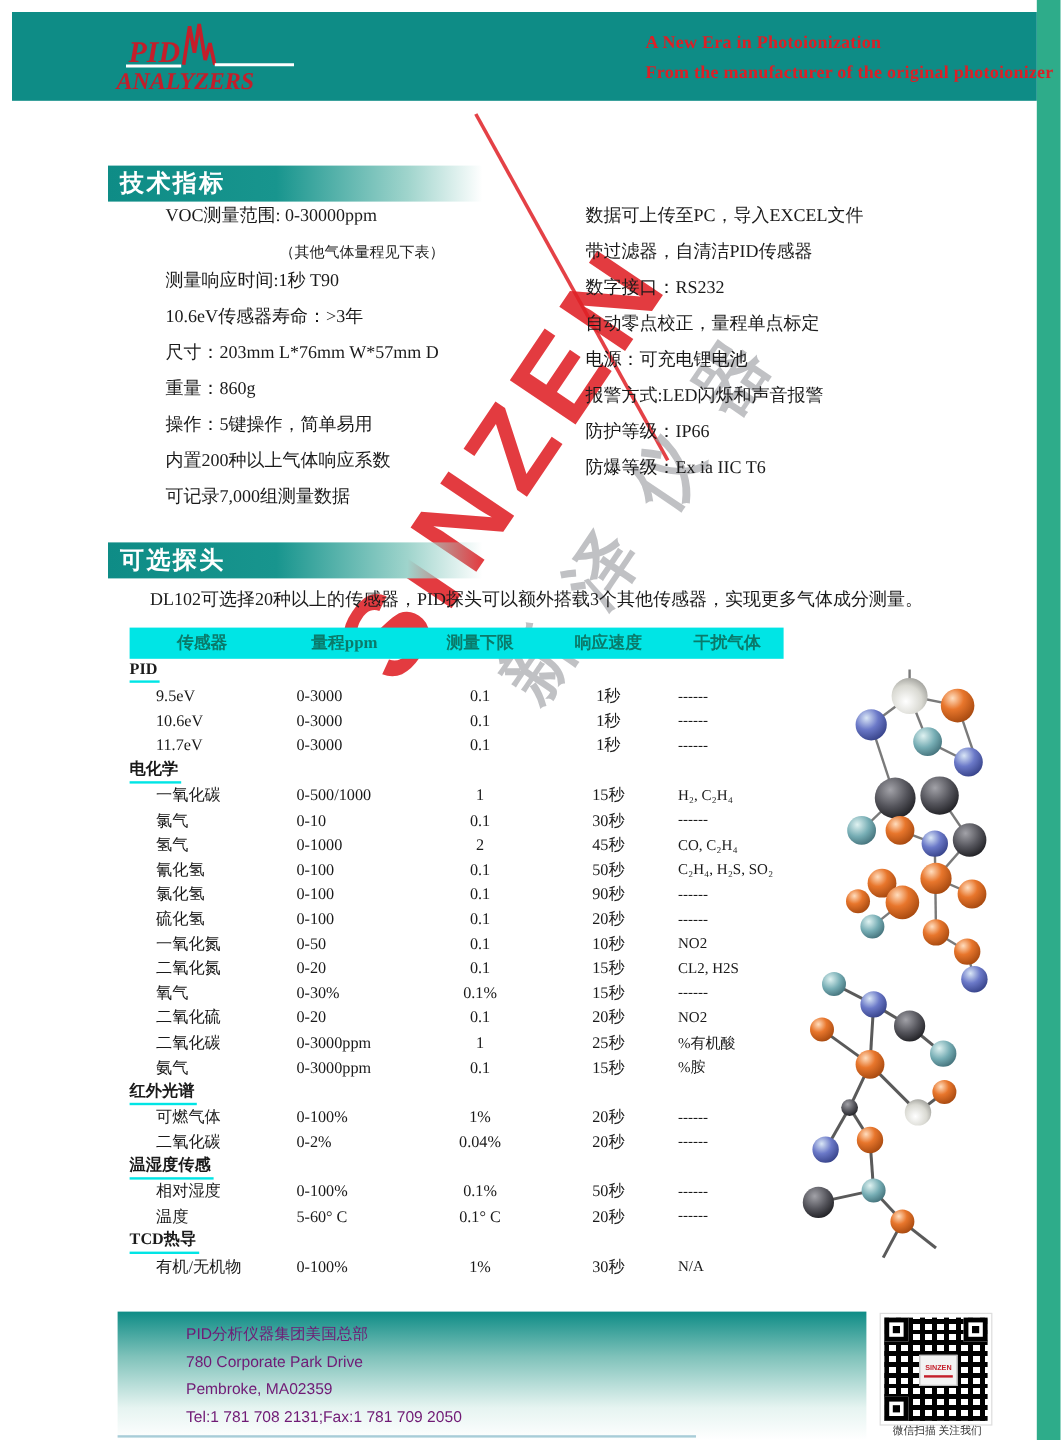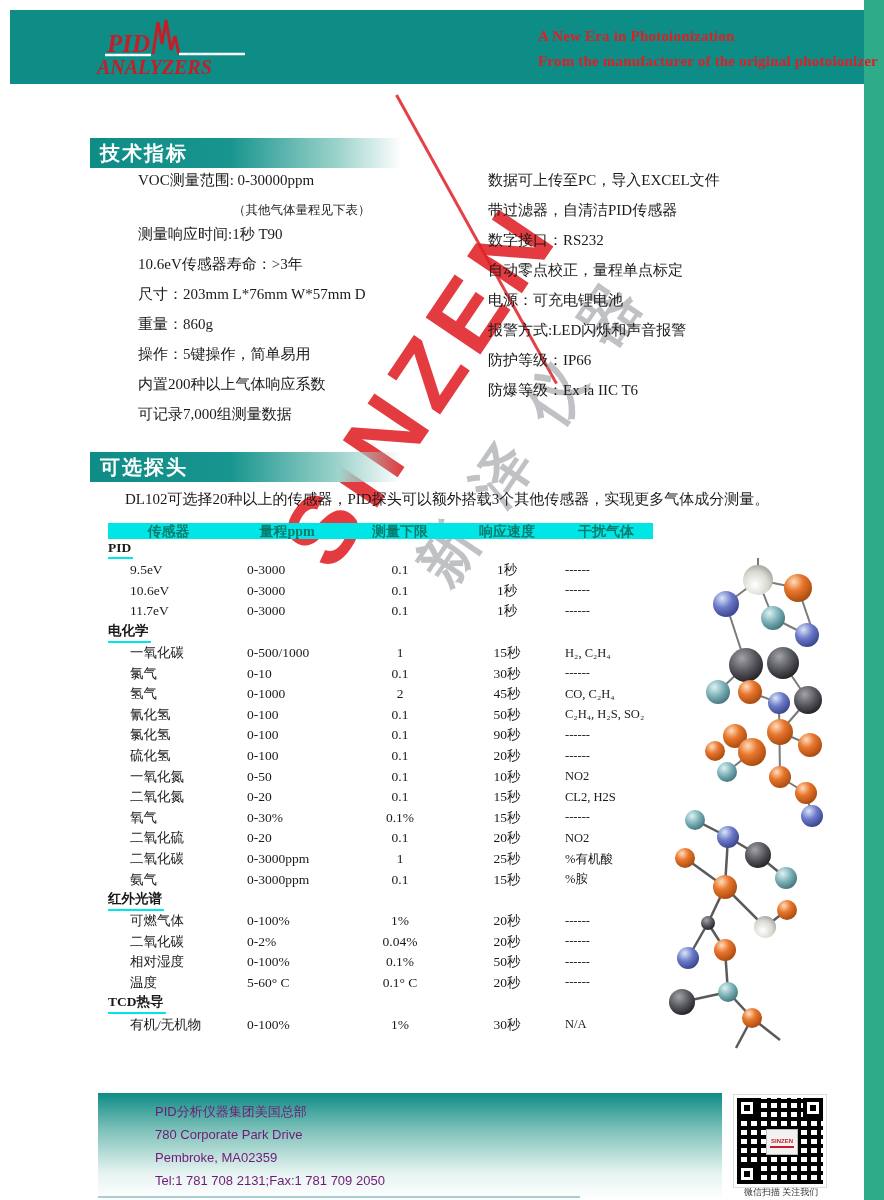--- a/index.html
+++ b/index.html
@@ -22,21 +22,21 @@
   .speclist{position:absolute;font-size:15px;line-height:16px;}
   .speclist .spec{margin-bottom:14px;white-space:pre;}
   .speclist .sub-note{font-size:12.5px;margin-left:95px;margin-bottom:8px;color:#222;}
   #specs-left{left:95px;top:172px;margin-left:43px;}
   #specs-right{left:488px;top:172px;}
   #specs-right .spec{margin-bottom:14px;}
   
   .intro{position:absolute;left:125px;top:490px;font-size:15px;}
   
   .table{position:absolute;left:108px;top:523px;width:545px;font-size:13.5px;}
-  .thead{display:grid;grid-template-columns:121px 116px 110px 104px 94px;height:16px;
+  .thead{display:grid;grid-template-columns:121px 116px 110px 104px 94px;height:26px;
          background:#00E5E5;color:#0A7A6A;font-weight:bold;font-size:14px;
          align-items:center;text-align:center;}
   .trow{display:grid;grid-template-columns:121px 116px 110px 104px 94px;height:20.6px;
         align-items:center;}
   .trow .c0{padding-left:22px;}
   .trow .c1{padding-left:18px;}
   .trow .c2,.trow .c3{text-align:center;}
   .trow .c4{padding-left:6px;font-size:12.5px;}
   .grow{height:21px;display:flex;align-items:center;}
   .gname{font-weight:bold;font-size:13.5px;border-bottom:2px solid #00E5E5;padding:0 2px 1px 0;}
@@ -255,20 +255,23 @@
           <div class="c2">1%</div>
           <div class="c3">20秒</div>
           <div class="c4">------</div>
         </div>
         <div class="trow">
           <div class="c0">二氧化碳</div>
           <div class="c1">0-2%</div>
           <div class="c2">0.04%</div>
           <div class="c3">20秒</div>
           <div class="c4">------</div>
+        </div>
+        <div class="grow">
+          <span class="gname">温湿度传感</span>
         </div>
         <div class="trow">
           <div class="c0">相对湿度</div>
           <div class="c1">0-100%</div>
           <div class="c2">0.1%</div>
           <div class="c3">50秒</div>
           <div class="c4">------</div>
         </div>
         <div class="trow">
           <div class="c0">温度</div>

